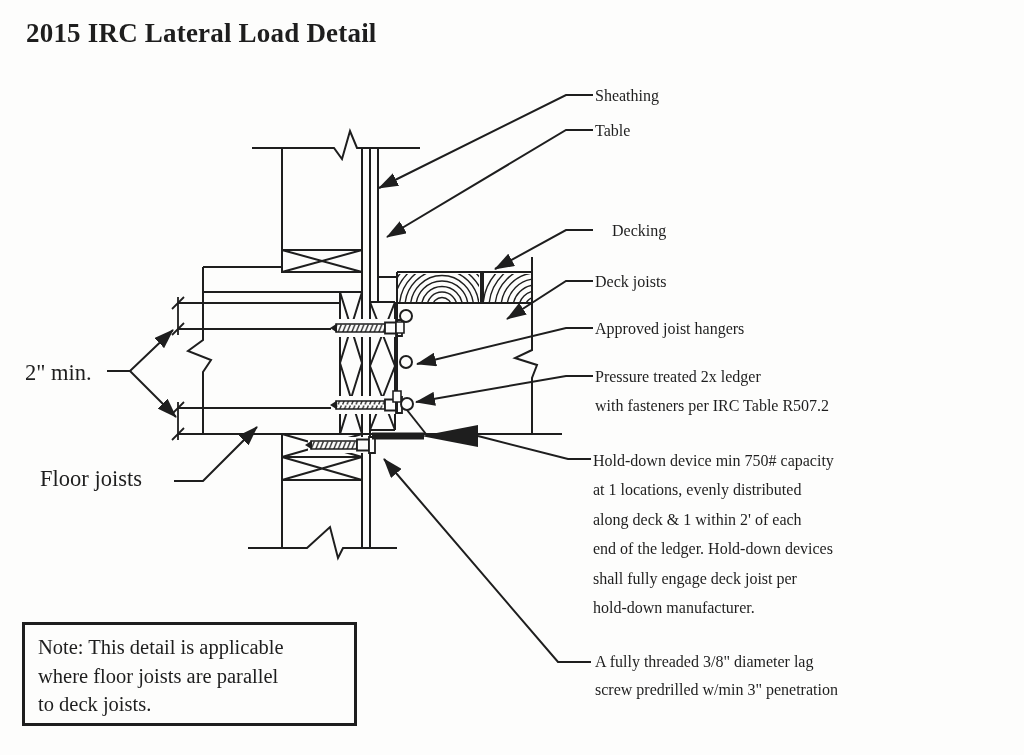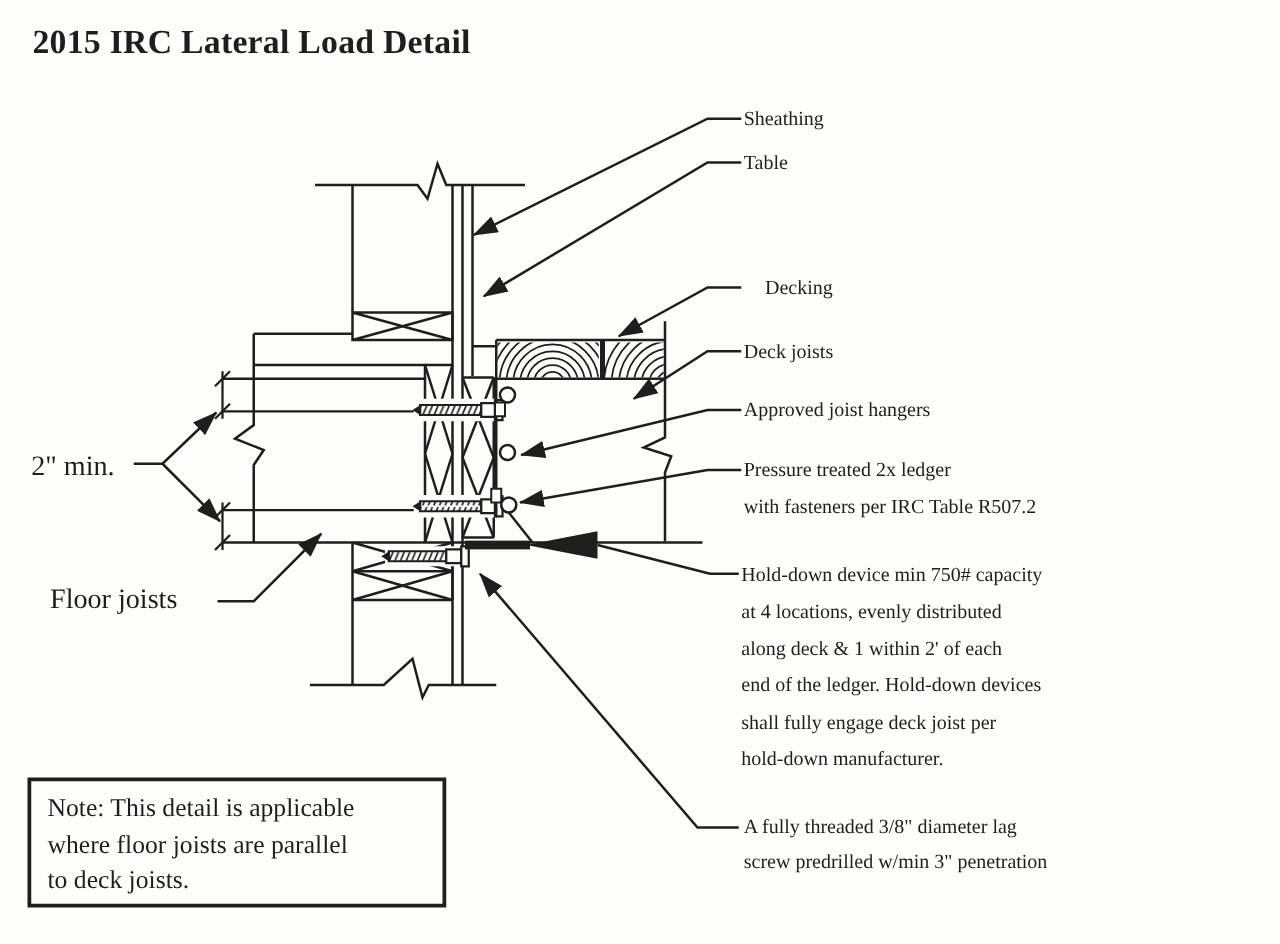--- a/index.html
+++ b/index.html
@@ -185,21 +185,21 @@
   <div class="lbl" style="left:595px;top:267px;">Deck joists</div>
   <div class="lbl" style="left:595px;top:314px;">Approved joist hangers</div>
 
   <div class="lbl" style="left:595px;top:362px;">
     <div>Pressure treated 2x ledger</div>
     <div>with fasteners per IRC Table R507.2</div>
   </div>
 
   <div class="lbl" style="left:593px;top:446px;">
     <div>Hold-down device min 750# capacity</div>
-    <div>at 4 locations, evenly distributed</div>
+    <div>at 1 locations, evenly distributed</div>
     <div>along deck &amp; 1 within 2' of each</div>
     <div>end of the ledger. Hold-down devices</div>
     <div>shall fully engage deck joist per</div>
     <div>hold-down manufacturer.</div>
   </div>
 
   <div class="lbl" style="left:595px;top:648px;line-height:28px;">
     <div>A fully threaded 3/8" diameter lag</div>
     <div>screw predrilled w/min 3" penetration</div>
   </div>

